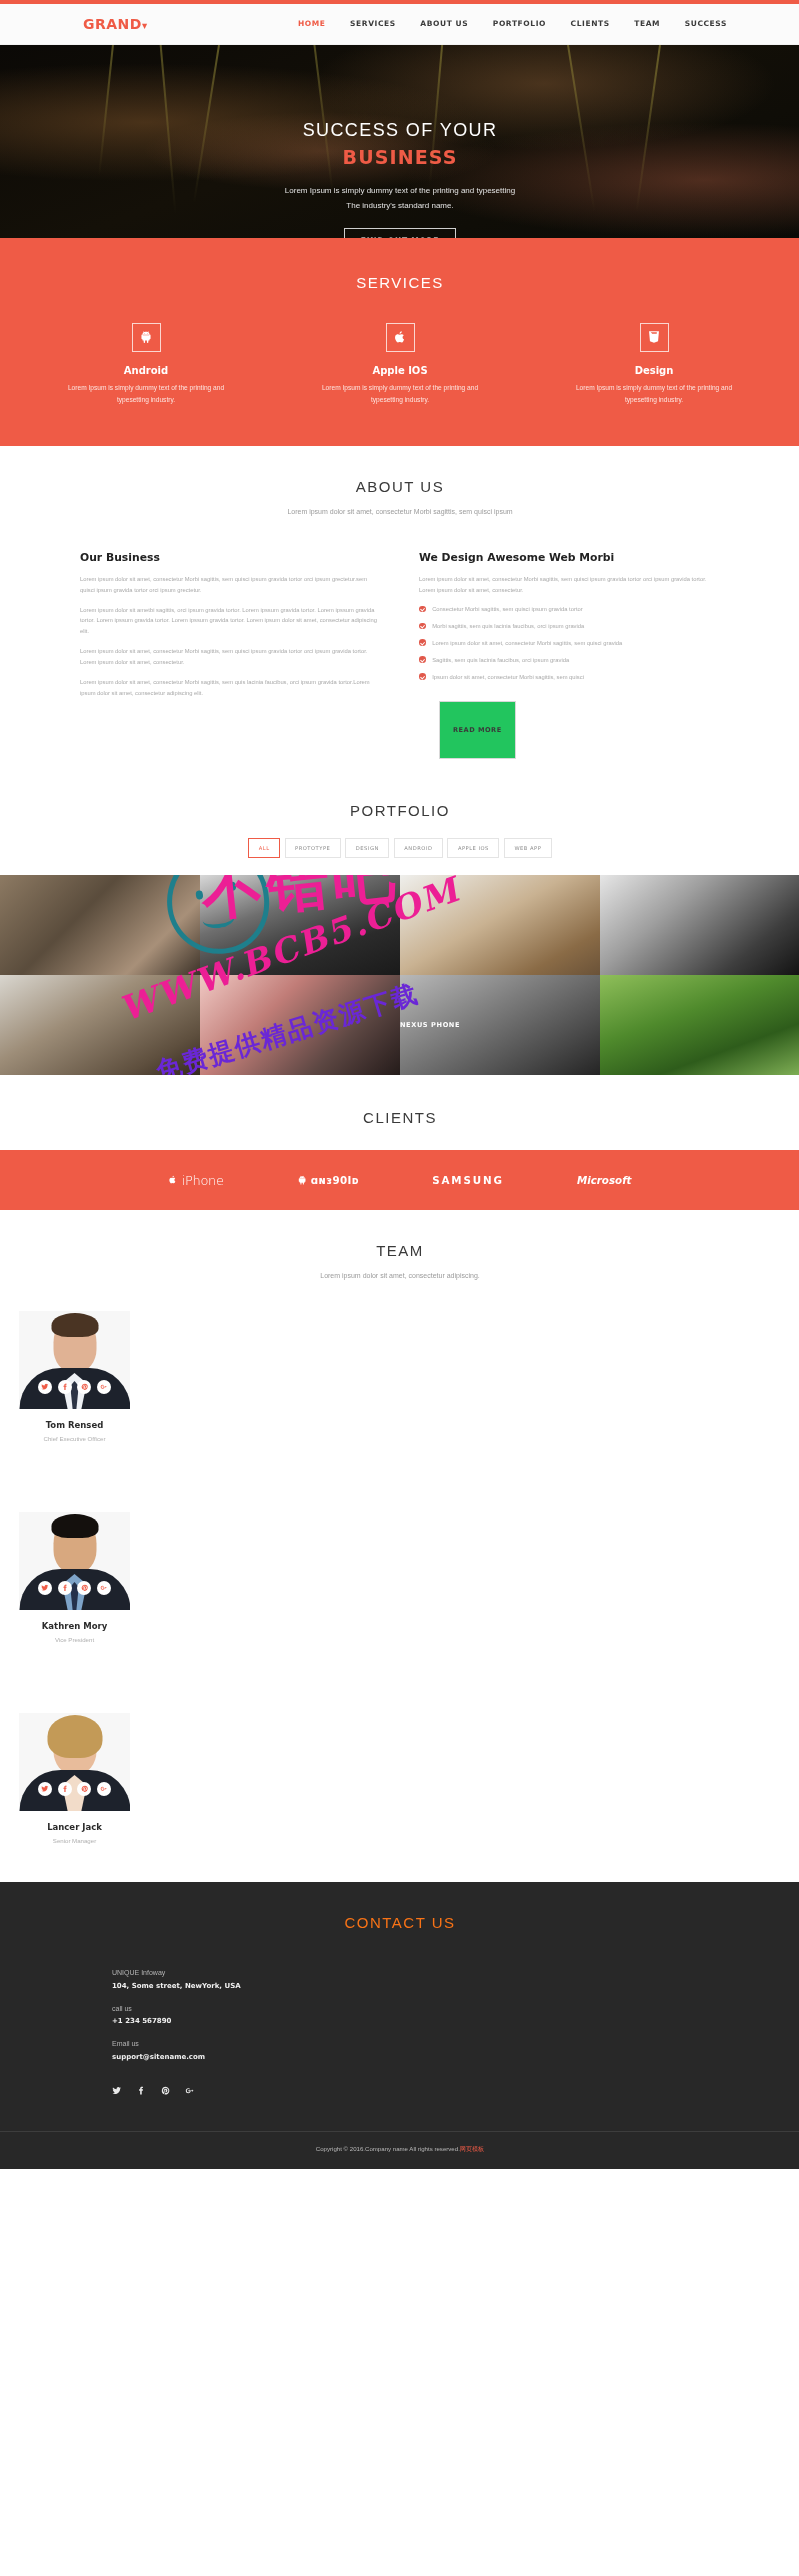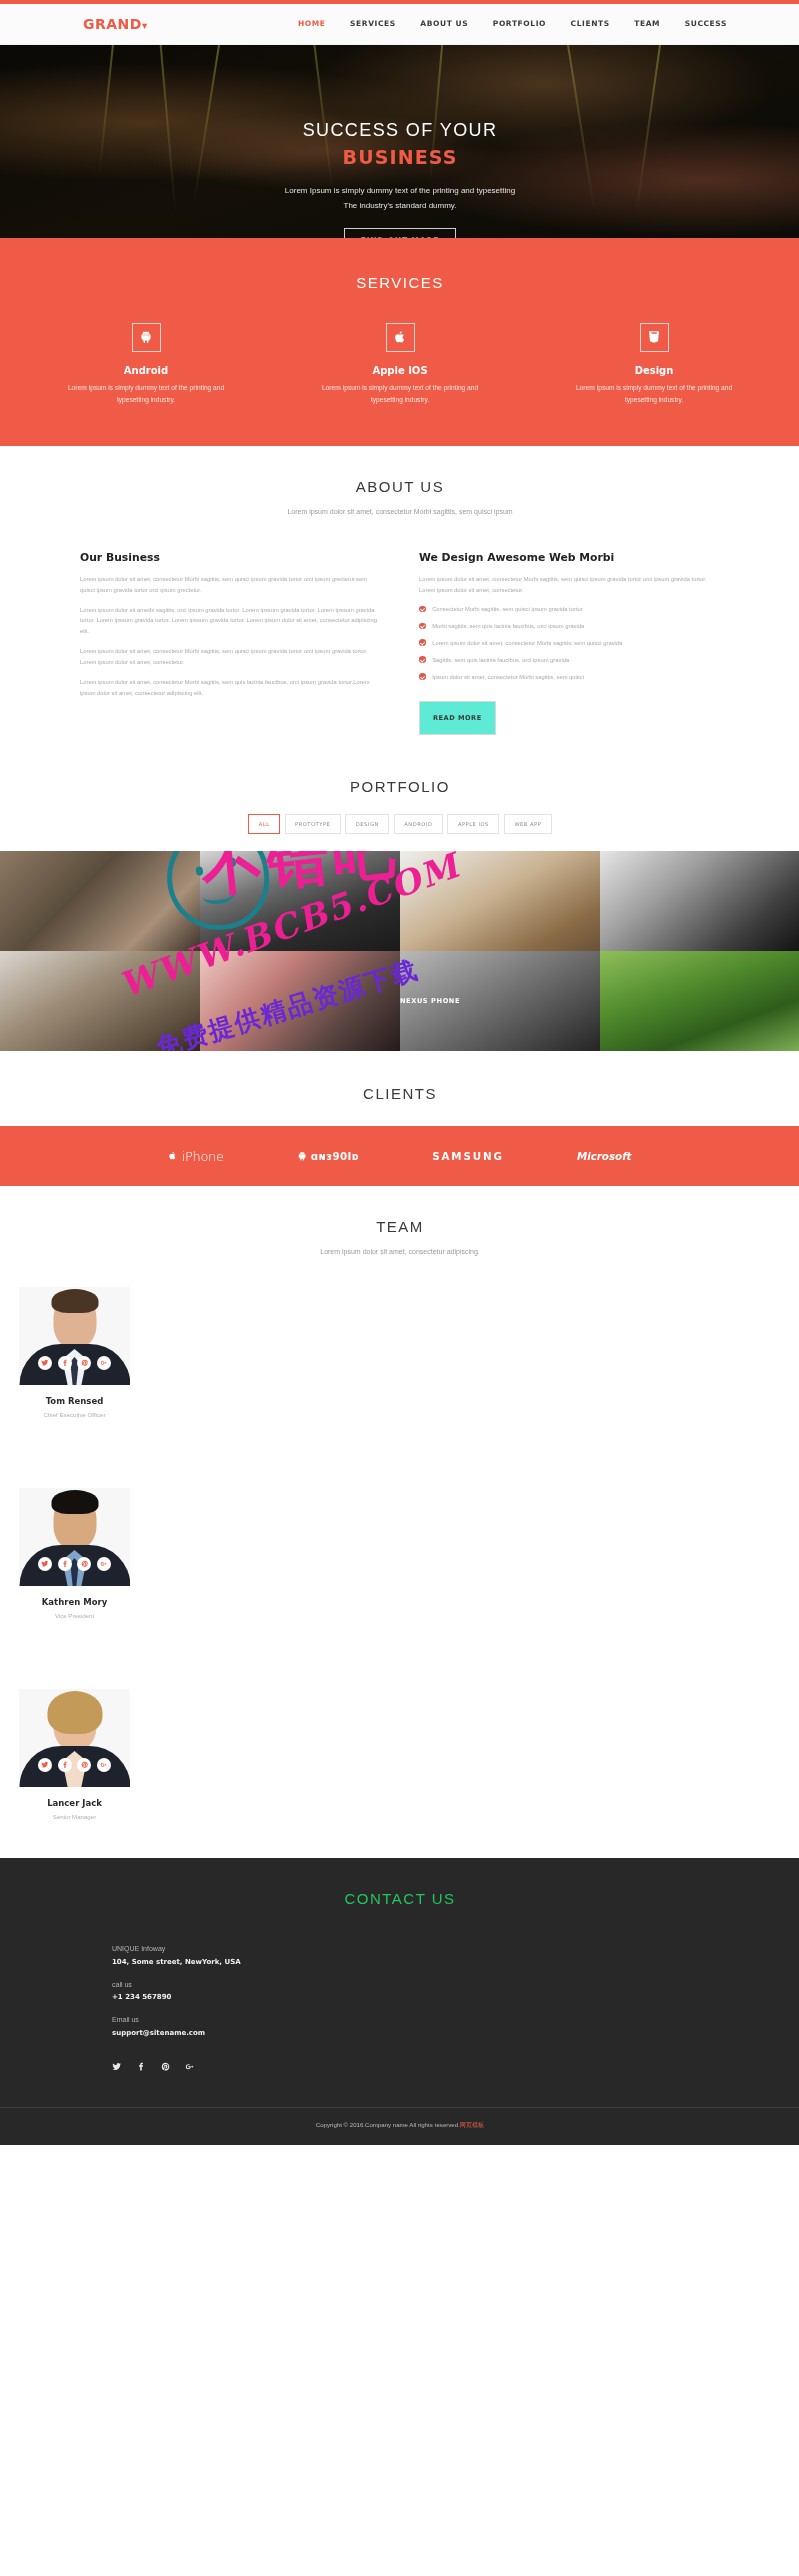--- a/index.html
+++ b/index.html
@@ -199,28 +199,29 @@
     position: absolute;
     left: 1.9px; top: 1.3px;
     width: 1.9px; height: 3.2px;
     border: solid #fff;
     border-width: 0 0.9px 0.9px 0;
     transform: rotate(42deg);
   }
   .readmore {
     margin-top: 11.3px;
     border: 0.9px solid #d8d8d8;
-    background: #5eead4;
+    background: #22c55e;
     color: #3a3a3a;
     font-size: 6.6px;
     font-weight: bold;
     letter-spacing: 0.5px;
-    padding: 12px 13px;
+    padding: 24px 13px;
     cursor: pointer;
     font-family: "DejaVu Sans", sans-serif;
+    margin-left: 20px;
   }
 
   
   .portfolio { background: #fff; padding: 34px 0 0 0; text-align: center; }
   .filters {
     margin-top: 19px;
     display: flex;
     justify-content: center;
     gap: 4.7px;
   }
@@ -420,21 +421,21 @@
     font-size: 8.5px;
     font-weight: bold;
     color: #2b2b2b;
     font-family: "DejaVu Sans", sans-serif;
   }
   .m-role { margin-top: 4.7px; font-size: 6.1px; color: #b0b0b0; }
 
   
   .contact { background: #282828; padding: 32px 0 0 0; text-align: center; }
   .sec-title-contact {
-    color: #22c55e;
+    color: #f97316;
     font-size: 15px;
     letter-spacing: 1.5px;
     font-weight: 300;
   }
   .contact-cols {
     margin: 38px auto 0 auto;
     width: 640px;
     display: flex;
     gap: 43px;
     text-align: left;
@@ -512,21 +513,21 @@
   <div class="stalk" style="left:218px;top:0;height:160px;transform:rotate(9deg);"></div>
   <div class="stalk" style="left:310px;top:-28px;height:179px;transform:rotate(-7deg);"></div>
   <div class="stalk" style="left:442px;top:-9.4px;height:151px;transform:rotate(5deg);"></div>
   <div class="stalk" style="left:564px;top:-19px;height:188px;transform:rotate(-9deg);"></div>
   <div class="stalk" style="left:659px;top:0;height:169px;transform:rotate(8deg);"></div>
 
   <div class="hero-title">SUCCESS OF YOUR</div>
   <div class="hero-title2">BUSINESS</div>
   <div class="hero-sub">
     <div>Lorem Ipsum is simply dummy text of the printing and typesetting</div>
-    <div>The industry's standard dummy.</div>
+    <div>The industry's standard name.</div>
   </div>
   <button class="hero-btn">FIND OUT MORE</button>
 </section>
 
 <section class="services">
   <div class="sec-title-light">SERVICES</div>
   <div class="svc-row">
 
     <div class="svc-col">
       <div class="svc-icon-box">

